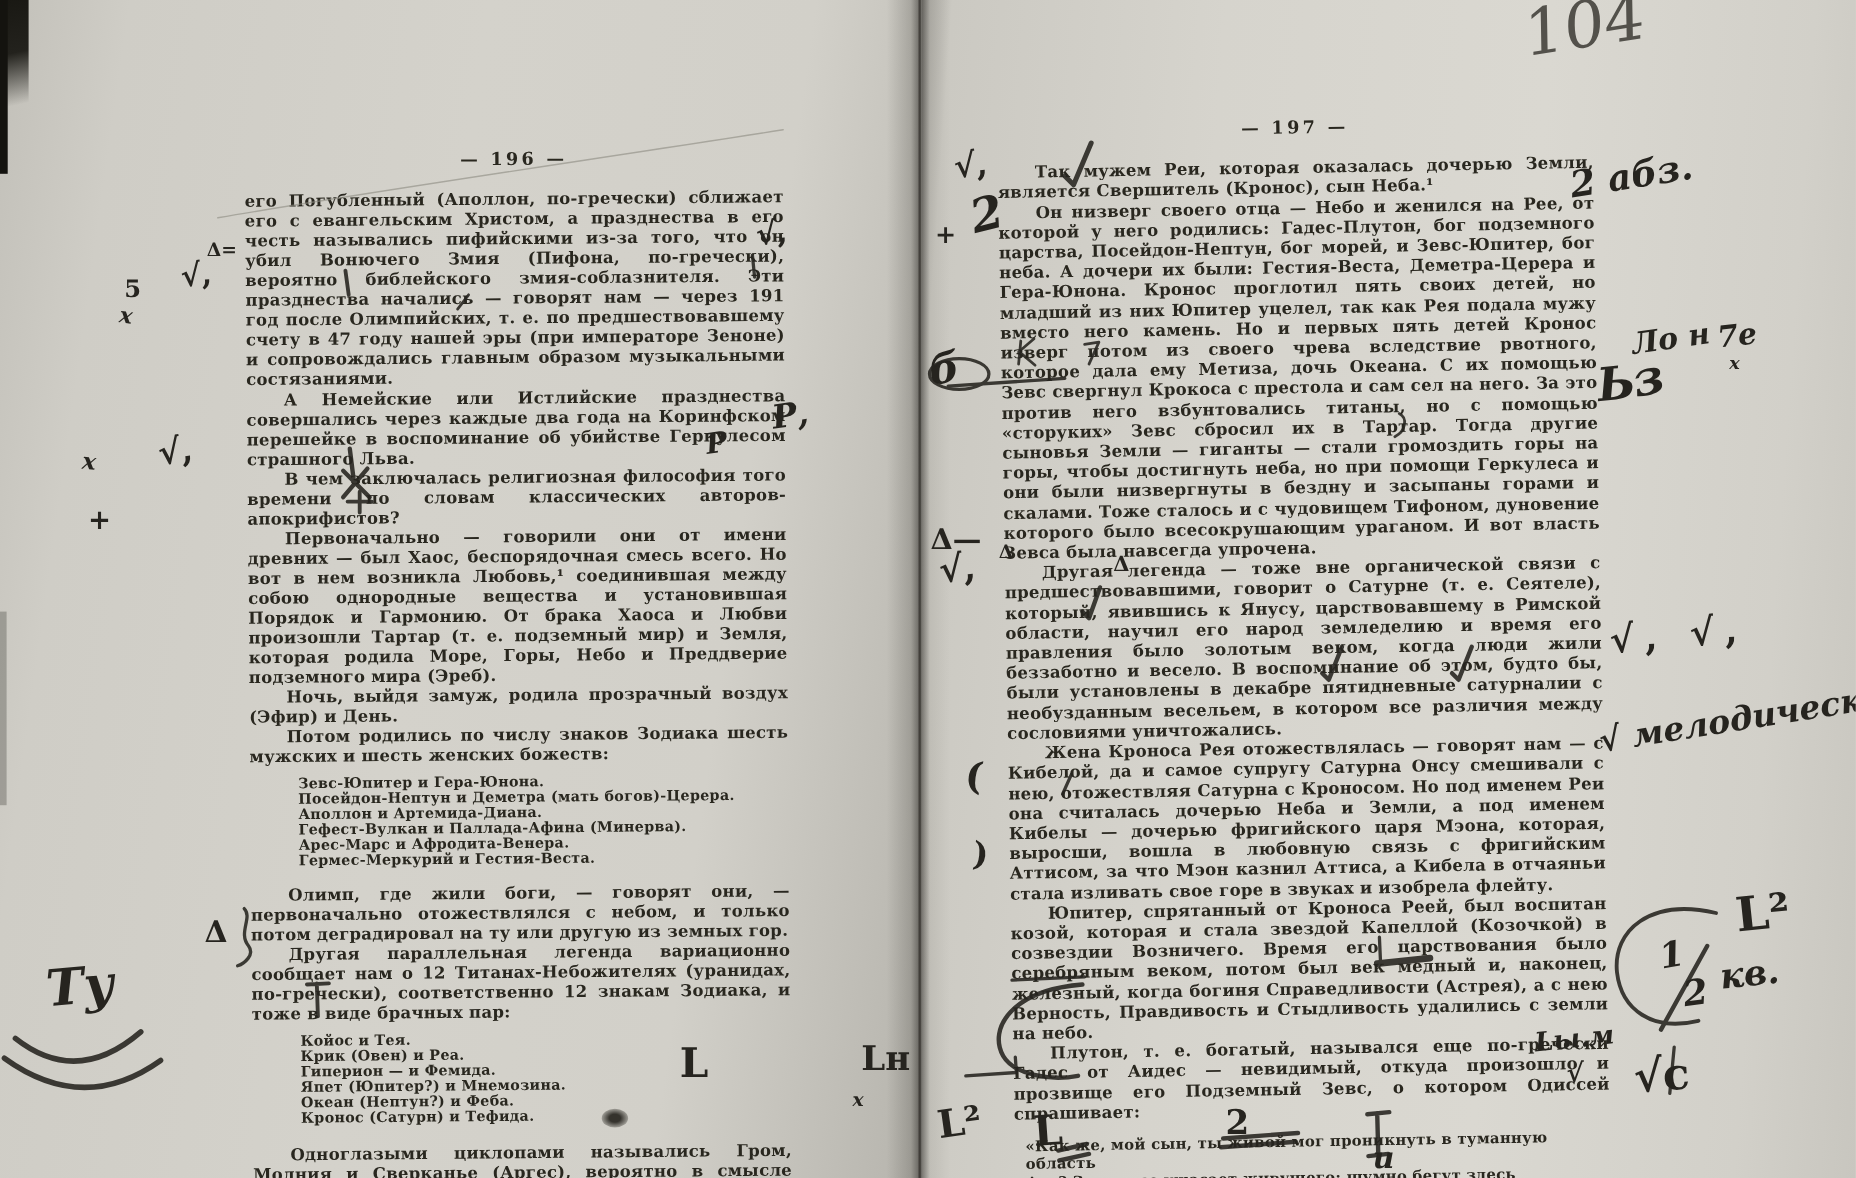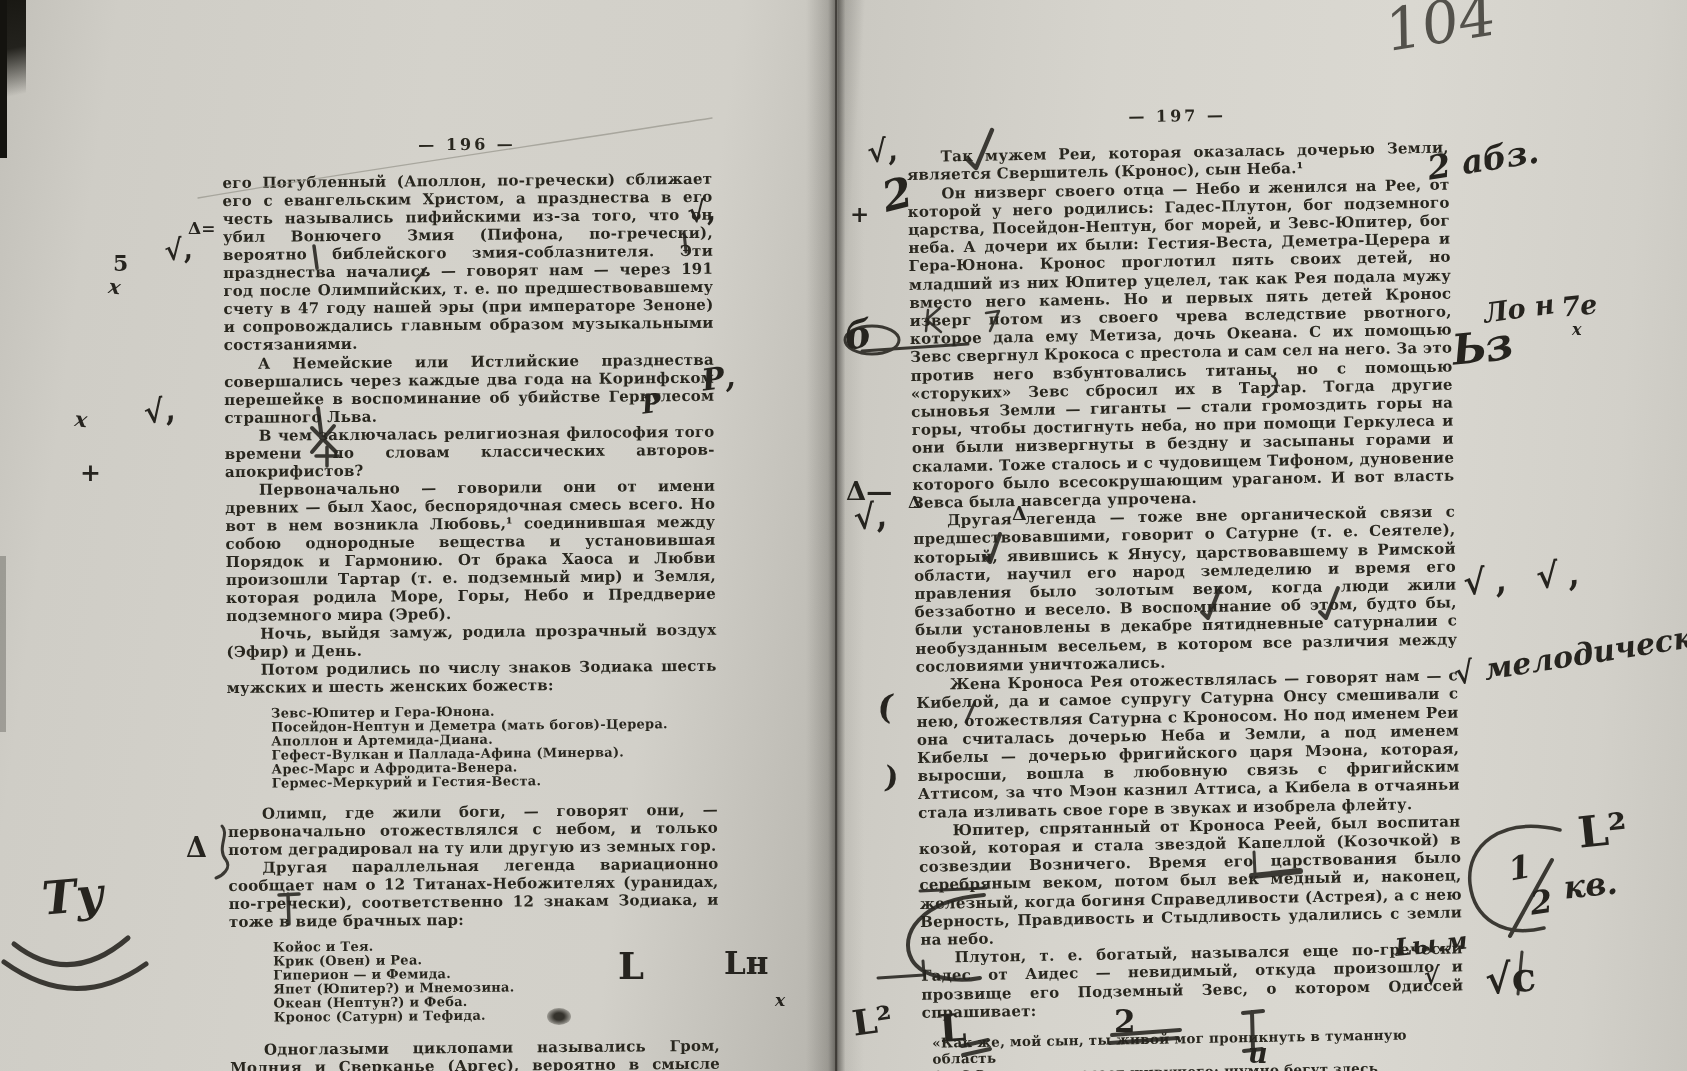--- a/index.html
+++ b/index.html
@@ -108,21 +108,21 @@
 <span class="hw it" style="left:110px;top:276px;font-size:20px;transform:rotate(8deg);">х</span>
 <span class="hw" style="left:686px;top:200px;font-size:28px;transform:rotate(-6deg);">√,</span>
 <span class="hw it" style="left:76px;top:408px;font-size:21px;transform:rotate(6deg);">х</span>
 <span class="hw" style="left:142px;top:398px;font-size:31px;transform:rotate(-8deg);">√,</span>
 <span class="hw" style="left:80px;top:460px;font-size:25px;">+</span>
 <span class="hw it" style="left:640px;top:392px;font-size:26px;transform:rotate(-8deg);">Р</span>
 <span class="hw it" style="left:700px;top:366px;font-size:30px;transform:rotate(-8deg);">Р,</span>
 <span class="hw" style="left:186px;top:834px;font-size:27px;">Δ</span>
 <span class="hw it" style="left:40px;top:876px;font-size:46px;transform:rotate(-5deg);">Ту</span>
 <span class="hw" style="left:618px;top:948px;font-size:37px;">L</span>
-<span class="hw" style="left:724px;top:948px;font-size:31px;">Lн</span>
+<span class="hw" style="left:783px;top:948px;font-size:31px;">Lн</span>
 <span class="hw it" style="left:775px;top:992px;font-size:17px;">х</span>
 <span class="hw" style="left:850px;top:1006px;font-size:35px;transform:rotate(-8deg);">L²</span>
 <span class="hw" style="left:866px;top:138px;font-size:30px;transform:rotate(-6deg);">√,</span>
 <span class="hw it" style="left:878px;top:178px;font-size:42px;transform:rotate(-14deg);">2</span>
 <span class="hw" style="left:850px;top:202px;font-size:23px;">+</span>
 <span class="hw it" style="left:842px;top:318px;font-size:38px;transform:rotate(-8deg);">б</span>
 <span class="hw" style="left:846px;top:478px;font-size:26px;">Δ—</span>
 <span class="hw" style="left:852px;top:502px;font-size:33px;transform:rotate(-6deg);">√,</span>
 <span class="hw" style="left:880px;top:688px;font-size:34px;transform:rotate(8deg);">(</span>
 <span class="hw" style="left:886px;top:762px;font-size:30px;transform:rotate(6deg);">)</span>

